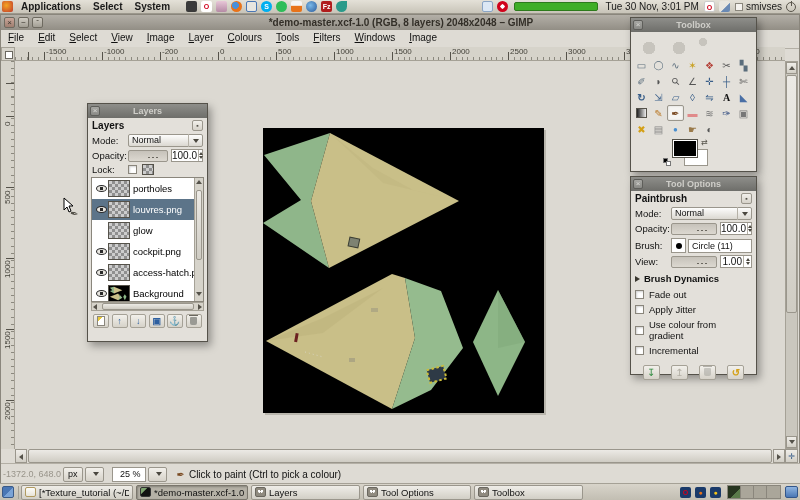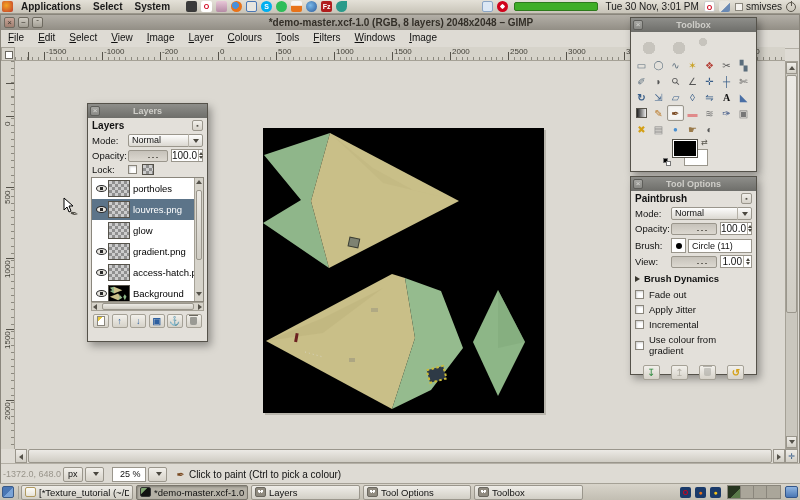--- a/index.html
+++ b/index.html
@@ -378,21 +378,21 @@
       <div class="layer-row">
         <span class="eye-cell"></span>
         <span class="thumb"></span>
         <span class="layer-name">glow</span>
       </div>
       <div class="layer-row">
         <span class="eye-cell">
             <span class="eye"></span>
           </span>
         <span class="thumb"></span>
-        <span class="layer-name">gradient.png</span>
+        <span class="layer-name">cockpit.png</span>
       </div>
       <div class="layer-row">
         <span class="eye-cell">
             <span class="eye"></span>
           </span>
         <span class="thumb"></span>
         <span class="layer-name">access-hatch.pr</span>
       </div>
       <div class="layer-row">
         <span class="eye-cell">
@@ -551,25 +551,25 @@
     <div class="row" style="padding-top:4px;">
       <span class="cb"></span>
       <span>Fade out</span>
     </div>
     <div class="row" style="padding-top:3px;text-align:center;">
       <span class="cb"></span>
       <span>Apply Jitter</span>
     </div>
     <div class="row" style="padding-top:3px;">
       <span class="cb"></span>
-      <span>Incremental</span>
+      <span>Use colour from gradient</span>
     </div>
     <div class="row" style="padding-top:3px;">
       <span class="cb"></span>
-      <span>Use colour from gradient</span>
+      <span>Incremental</span>
     </div>
     <div class="to-btnrow">
       <span class="to-btn" style="color:#2d8a3e;">↧</span>
       <span class="to-btn disabled">↥</span>
       <span class="to-btn disabled">
           <i class="icon-trash" style="opacity:.45;"></i>
         </span>
       <span class="to-btn" style="color:#d4a017;font-weight:bold;">↺</span>
     </div>
   </div>

